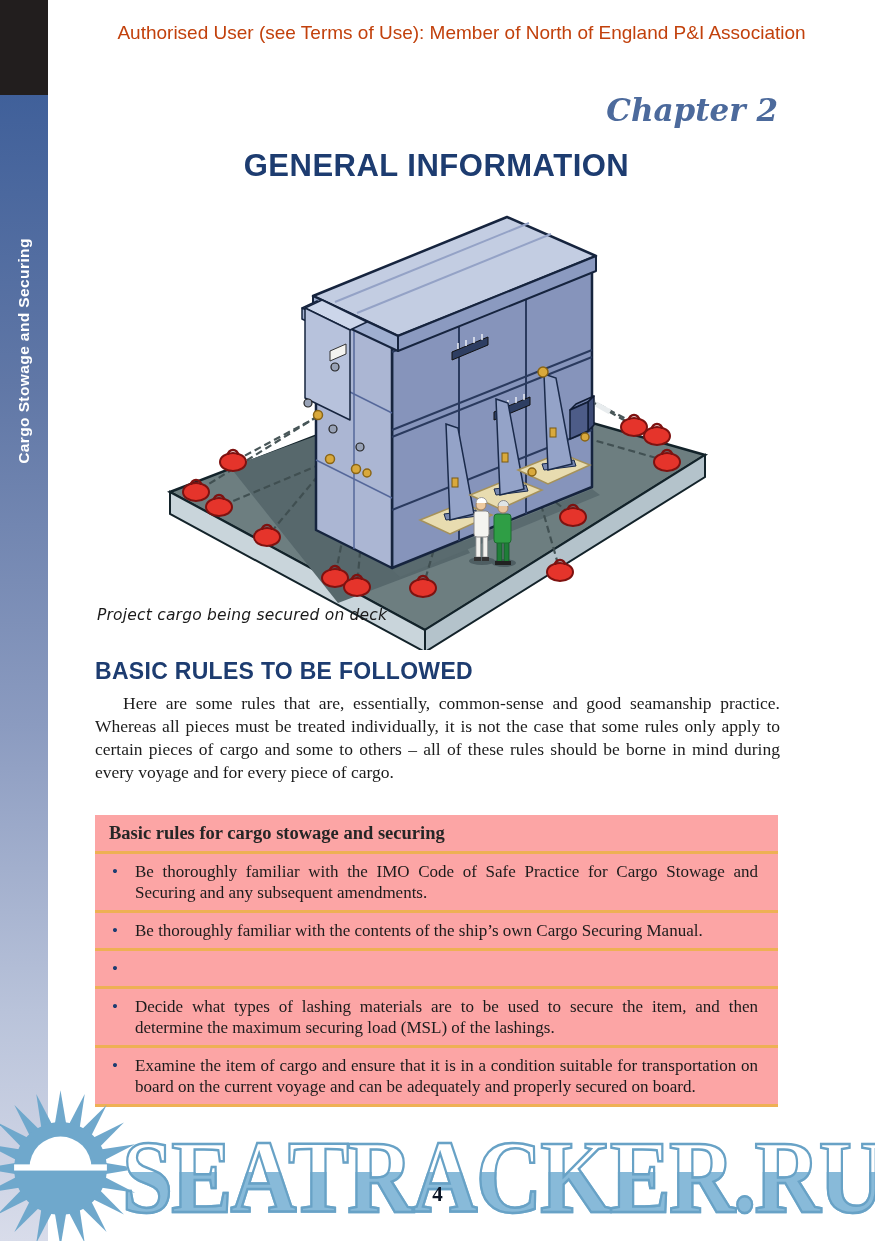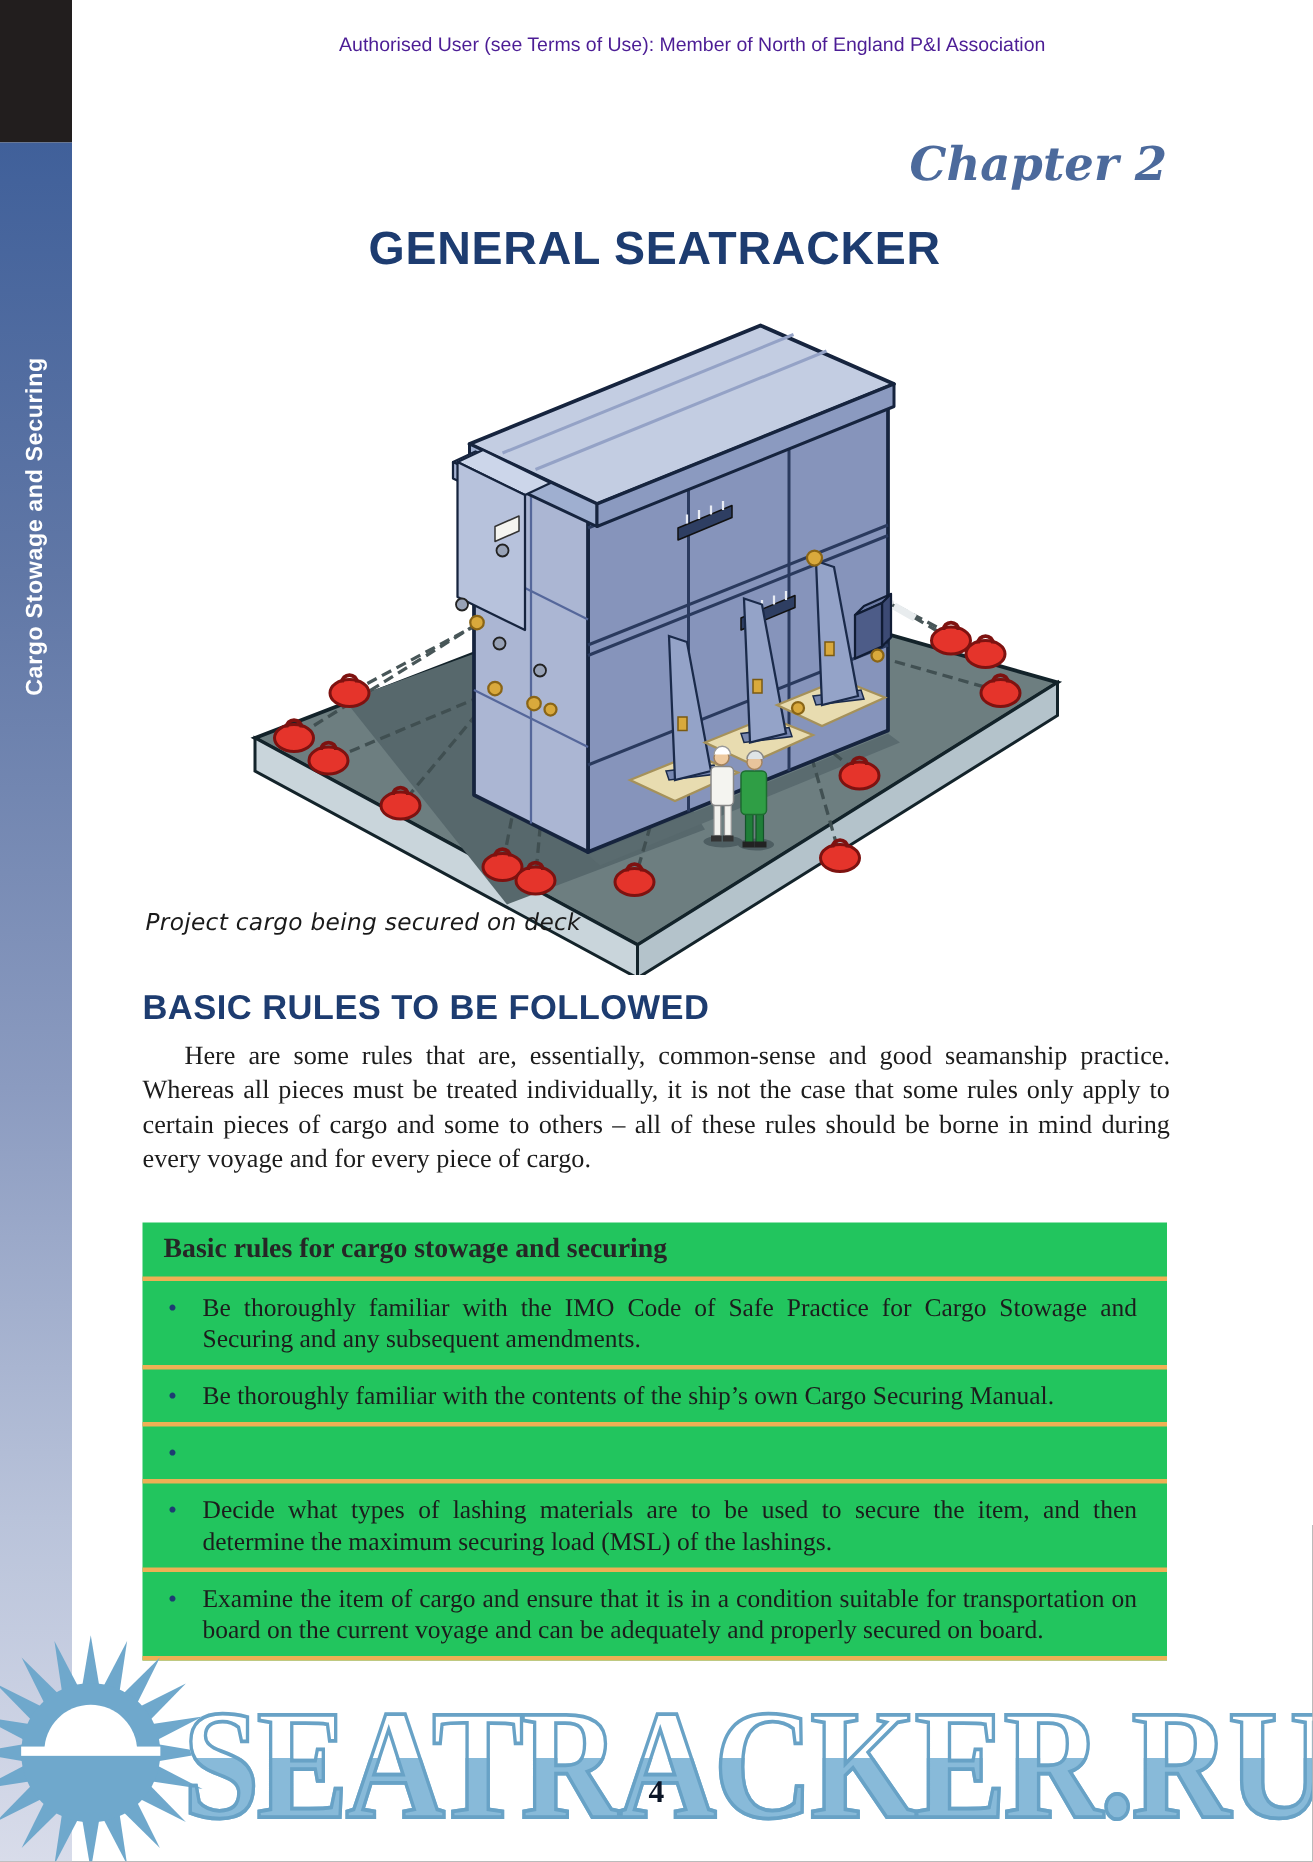--- a/index.html
+++ b/index.html
@@ -6,37 +6,37 @@
   #page{position:relative;width:875px;height:1241px;background:#ffffff;overflow:hidden;
         font-family:"Liberation Serif",serif;}
   
   #corner{position:absolute;left:0;top:0;width:48px;height:95px;background:#221e1e;}
   #sidebar{position:absolute;left:0;top:95px;width:48px;height:1146px;
            background:linear-gradient(180deg,#40609a 0%,#6077a6 25%,#8b9bc0 55%,#b9c3da 80%,#d8dcea 100%);}
   #sidebar-title{position:absolute;left:24px;top:256px;transform:translate(-50%,-50%) rotate(-90deg);
            white-space:nowrap;color:#ffffff;font-family:"Liberation Sans",sans-serif;
            font-weight:bold;font-size:15.5px;letter-spacing:.4px;}
   
-  #header-notice{position:absolute;left:48px;right:0;top:22px;text-align:center;color:#4c1d95;
-           font-family:"Liberation Sans",sans-serif;font-size:13px;}
+  #header-notice{position:absolute;left:48px;right:0;top:22px;text-align:center;color:#c2410c;
+           font-family:"Liberation Sans",sans-serif;font-size:19px;}
   #chapter-label{position:absolute;left:95px;width:683px;top:92px;text-align:right;color:#4c6a9c;
            font-family:"DejaVu Serif","Liberation Serif",serif;font-style:italic;font-weight:bold;font-size:31px;}
   #page-title{position:absolute;left:95px;width:683px;top:148px;text-align:center;color:#1d3c70;
            font-family:"Liberation Sans",sans-serif;font-weight:bold;font-size:31px;letter-spacing:.5px;}
   
   #figure{position:absolute;left:130px;top:205px;width:630px;height:445px;}
   #figure-caption{position:absolute;left:97px;top:606px;color:#1a1a1a;font-style:italic;
            font-family:"DejaVu Sans","Liberation Sans",sans-serif;font-size:15.5px;letter-spacing:.2px;}
   
   #section-heading{position:absolute;left:95px;top:658px;color:#1d3c70;
            font-family:"Liberation Sans",sans-serif;font-weight:bold;font-size:23px;letter-spacing:.3px;}
   #intro-paragraph{position:absolute;left:95px;top:692px;width:685px;color:#1c1c1c;
            font-size:17.5px;line-height:23px;text-align:justify;text-indent:28px;}
   
-  #rules-box{position:absolute;left:95px;top:815px;width:683px;background:#22c55e;z-index:1;
+  #rules-box{position:absolute;left:95px;top:815px;width:683px;background:#fca5a5;z-index:1;
            border-bottom:3px solid #eeb054;box-sizing:border-box;}
   #rules-box .box-title{padding:7px 14px 6px 14px;font-weight:bold;font-size:18.5px;
            line-height:23px;color:#262626;}
   .rule-row{border-top:3px solid #eeb054;display:flex;padding:7px 20px 7px 0;}
   .rule-bullet{width:40px;flex:0 0 40px;text-align:center;color:#1d3d72;font-size:17px;line-height:21px;}
   .rule-text{flex:1;color:#1c1c1c;font-size:17px;line-height:21px;text-align:justify;}
   
   #sun-logo{position:absolute;left:-22px;top:1086px;z-index:4;}
   #watermark-text{position:absolute;left:122px;top:1125px;z-index:5;
            font-family:"Liberation Serif",serif;font-weight:bold;font-size:104px;line-height:104px;
@@ -52,21 +52,21 @@
 
 <div id="page">
 
   <div id="corner"></div>
   <div id="sidebar">
     <div id="sidebar-title">Cargo Stowage and Securing</div>
   </div>
 
   <div id="header-notice">Authorised User (see Terms of Use): Member of North of England P&amp;I Association</div>
   <div id="chapter-label">Chapter 2</div>
-  <div id="page-title">GENERAL SEATRACKER</div>
+  <div id="page-title">GENERAL INFORMATION</div>
 
   <svg id="figure" viewBox="0 0 630 445">
 
     <g>
       <polygon points="40,287 322,178 575,250 295,425" fill="#6d7e80" stroke="#13232a" stroke-width="2.5"></polygon>
       <polygon points="40,287 295,425 295,447 40,309" fill="#c9d5db" stroke="#13232a" stroke-width="2"></polygon>
       <polygon points="295,425 575,250 575,272 295,447" fill="#b4c3cb" stroke="#13232a" stroke-width="2"></polygon>
       <polygon points="100,262 252,207 340,348 208,398" fill="#57686c"></polygon>
       <polygon points="262,365 462,284 470,290 270,372" fill="#5a6b6f"></polygon>
     </g>

